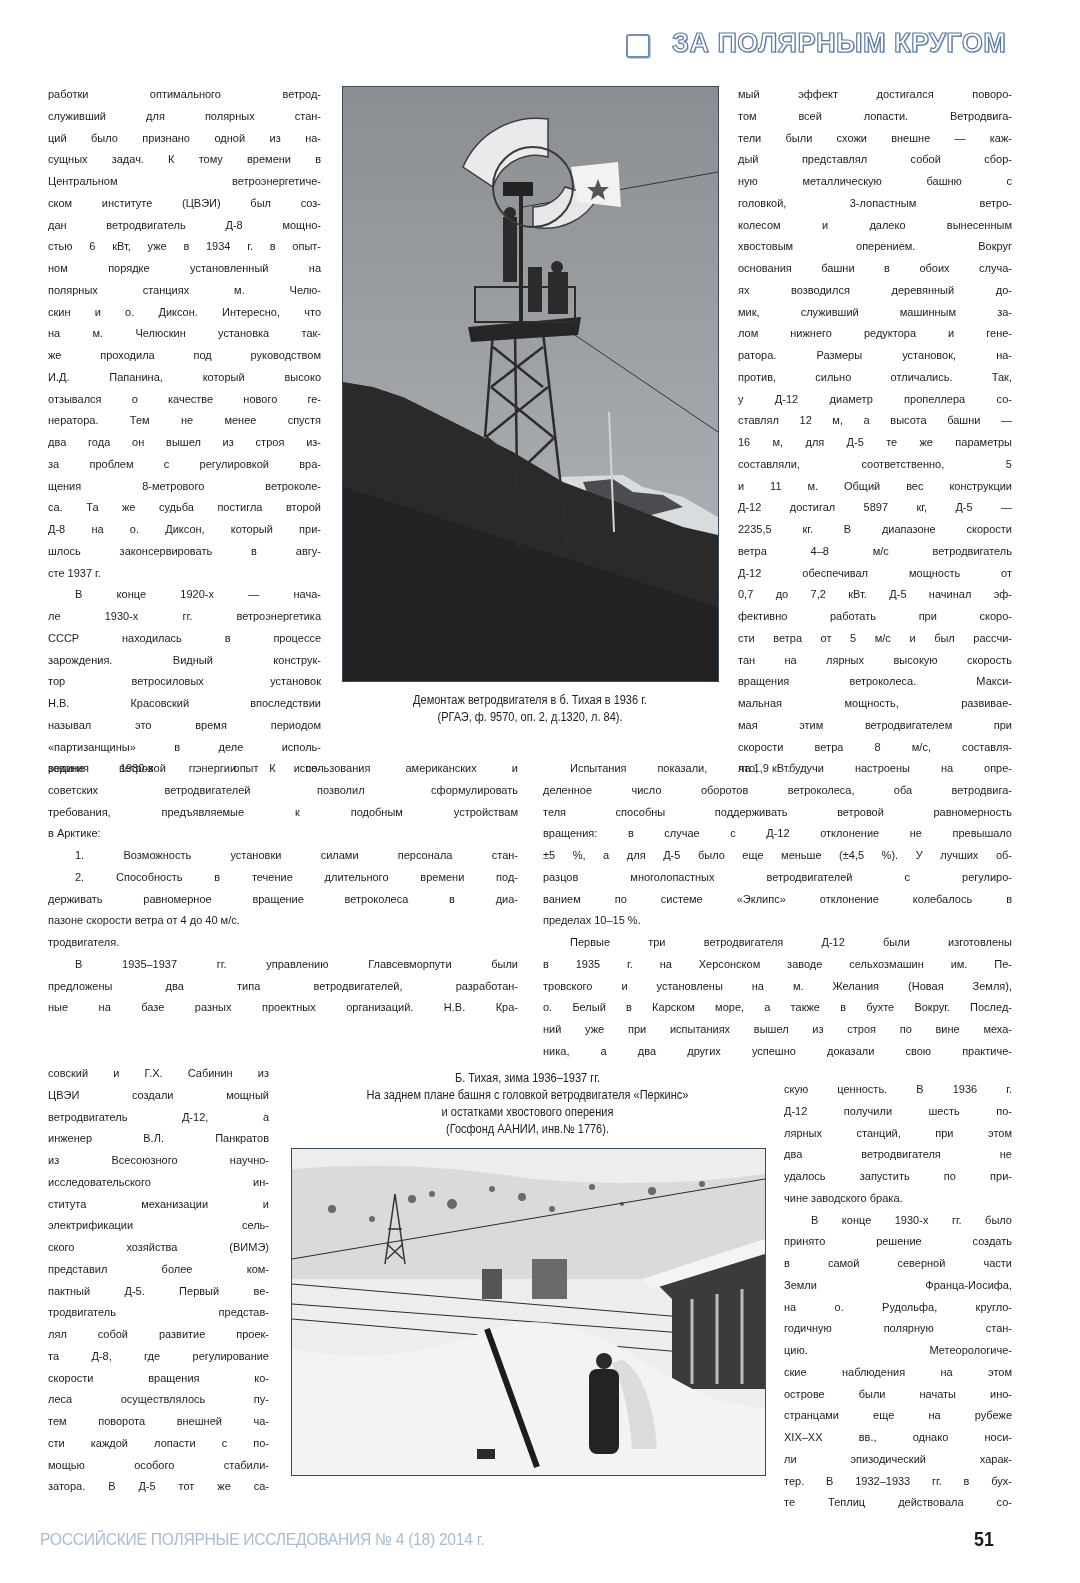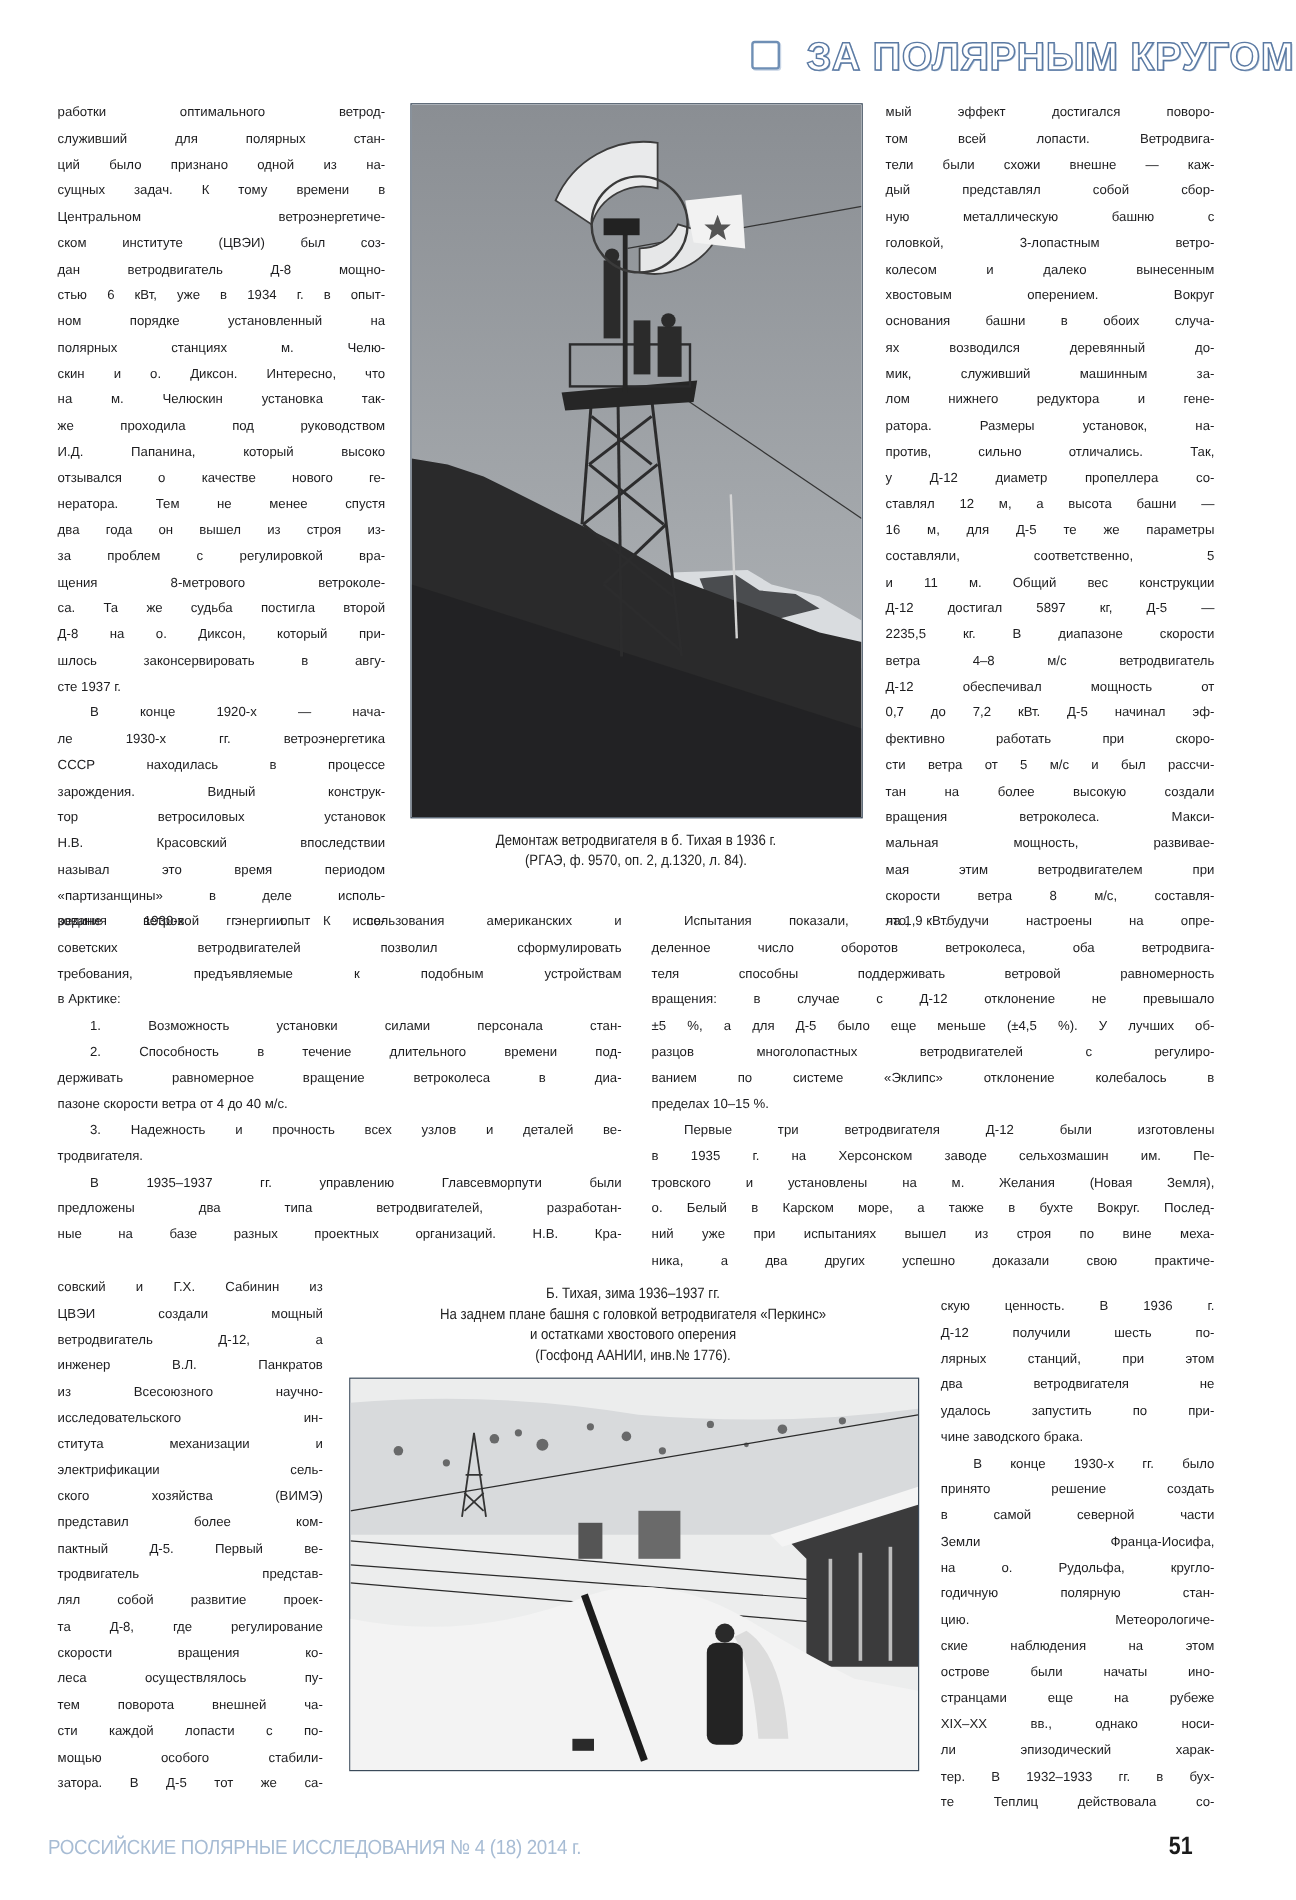--- a/index.html
+++ b/index.html
@@ -2,21 +2,21 @@
 <html><head>
 <meta charset="utf-8">
 <style>
   html, body { margin: 0; padding: 0; background: #ffffff; }
   body { width: 1080px; height: 1583px; position: relative; overflow: hidden;
          font-family: "Liberation Sans", sans-serif; color: #1d1d1f; }
   .header { position: absolute; top: 28px; left: 620px; width: 400px; height: 36px; }
   .header .box { position: absolute; left: 6px; top: 6px; width: 20px; height: 20px;
                  border: 2px solid #6f8fb5; border-radius: 3px; background: #fff;
                  box-shadow: 1px 1px 0 #c7d4e5; }
-  .header .title { position: absolute; left: 52px; top: 0; font-size: 33px; font-weight: bold;
+  .header .title { position: absolute; left: 52px; top: 0; font-size: 27px; font-weight: bold;
                    color: #fff; letter-spacing: 0.5px; white-space: nowrap;
                    -webkit-text-stroke: 1.2px #5b7aa3; text-shadow: 1px 1px 0 #a9bdd6; }
   .col { position: absolute; font-size: 11px; line-height: 21.75px; text-align: justify; }
   .line { display: block; white-space: nowrap; text-align-last: justify; text-align: justify; }
   .line.last { text-align-last: left; }
   .line.ind { padding-left: 27px; }
   .caption { position: absolute; font-family: "Liberation Sans", sans-serif; font-size: 12.5px;
              line-height: 17px; text-align: center; color: #222; transform: scaleX(0.88); transform-origin: center top; }
   .photo { position: absolute; overflow: hidden; border: 1px solid #3b4a5a; }
   .footer-journal { position: absolute; left: 40px; top: 1530px; font-size: 17px; color: #a7bcd4;
@@ -69,21 +69,20 @@
 
 <div class="col" id="col-wide-left" style="left:48px; top:758px; width:470px;">
     <span class="line">редине 1930-х гг. опыт использования американских и</span>
     <span class="line">советских ветродвигателей позволил сформулировать</span>
     <span class="line">требования, предъявляемые к подобным устройствам</span>
     <span class="line last">в Арктике:</span>
     <span class="line ind">1. Возможность установки силами персонала стан-</span>
     <span class="line ind">2. Способность в течение длительного времени под-</span>
     <span class="line">держивать равномерное вращение ветроколеса в диа-</span>
     <span class="line last">пазоне скорости ветра от 4 до 40 м/с.</span>
-    <span class="line ind">3. Надежность и прочность всех узлов и деталей ве-</span>
     <span class="line last">тродвигателя.</span>
     <span class="line ind">В 1935–1937 гг. управлению Главсевморпути были</span>
     <span class="line">предложены два типа ветродвигателей, разработан-</span>
     <span class="line">ные на базе разных проектных организаций. Н.В. Кра-</span>
   </div>
 
 <div class="col" id="col-left-bottom" style="left:48px; top:1063px; width:221px;">
     <span class="line">совский и Г.Х. Сабинин из</span>
     <span class="line">ЦВЭИ создали мощный</span>
     <span class="line">ветродвигатель Д-12, а</span>
@@ -187,21 +186,21 @@
     <span class="line">16 м, для Д-5 те же параметры</span>
     <span class="line">составляли, соответственно, 5</span>
     <span class="line">и 11 м. Общий вес конструкции</span>
     <span class="line">Д-12 достигал 5897 кг, Д-5 —</span>
     <span class="line">2235,5 кг. В диапазоне скорости</span>
     <span class="line">ветра 4–8 м/с ветродвигатель</span>
     <span class="line">Д-12 обеспечивал мощность от</span>
     <span class="line">0,7 до 7,2 кВт. Д-5 начинал эф-</span>
     <span class="line">фективно работать при скоро-</span>
     <span class="line">сти ветра от 5 м/с и был рассчи-</span>
-    <span class="line">тан на более высокую создали</span>
+    <span class="line">тан на лярных высокую скорость</span>
     <span class="line">вращения ветроколеса. Макси-</span>
     <span class="line">мальная мощность, развивае-</span>
     <span class="line">мая этим ветродвигателем при</span>
     <span class="line">скорости ветра 8 м/с, составля-</span>
     <span class="line last">ла 1,9 кВт.</span>
   </div>
 
 <div class="col" id="col-wide-right" style="left:543px; top:758px; width:469px;">
     <span class="line ind">Испытания показали, что, будучи настроены на опре-</span>
     <span class="line">деленное число оборотов ветроколеса, оба ветродвига-</span>

